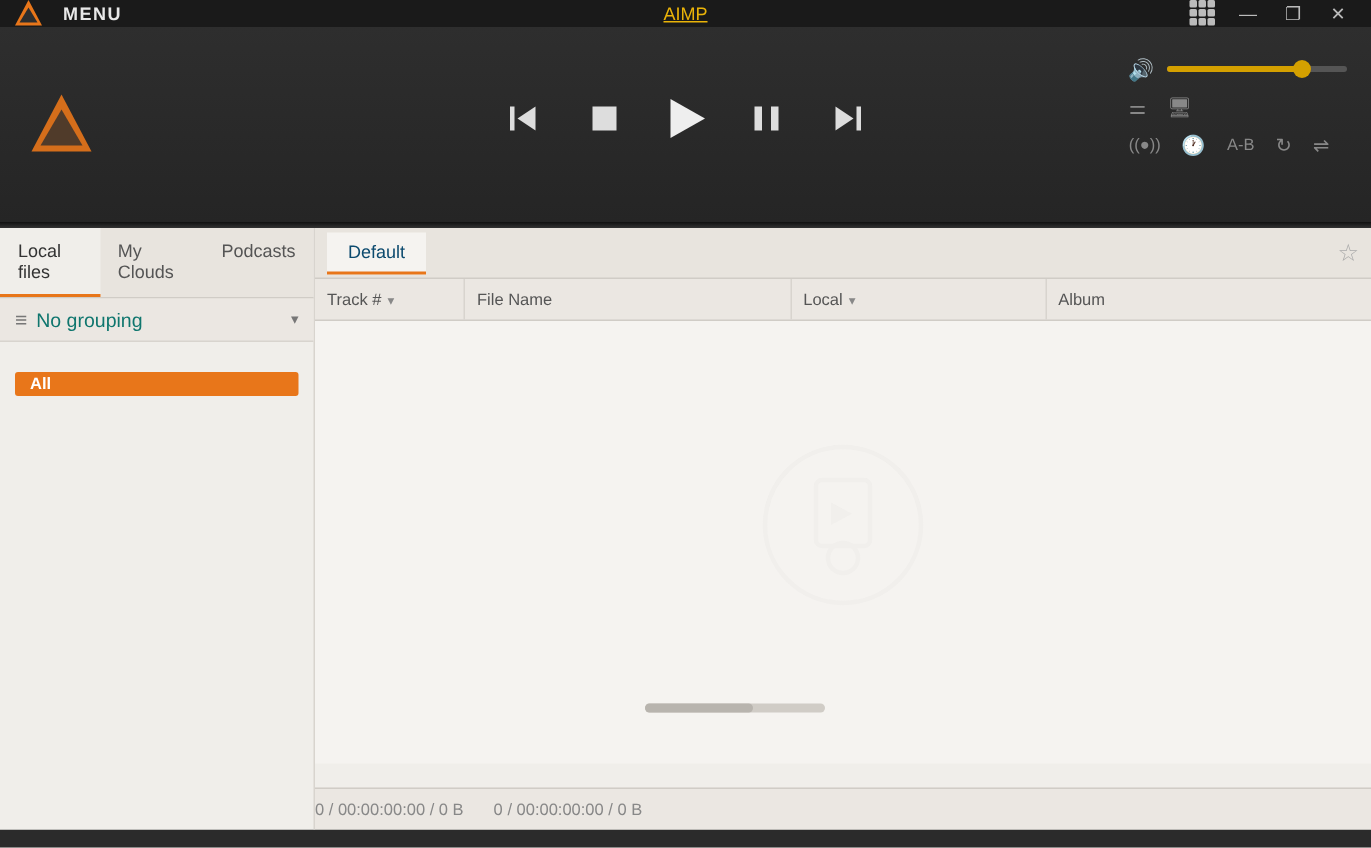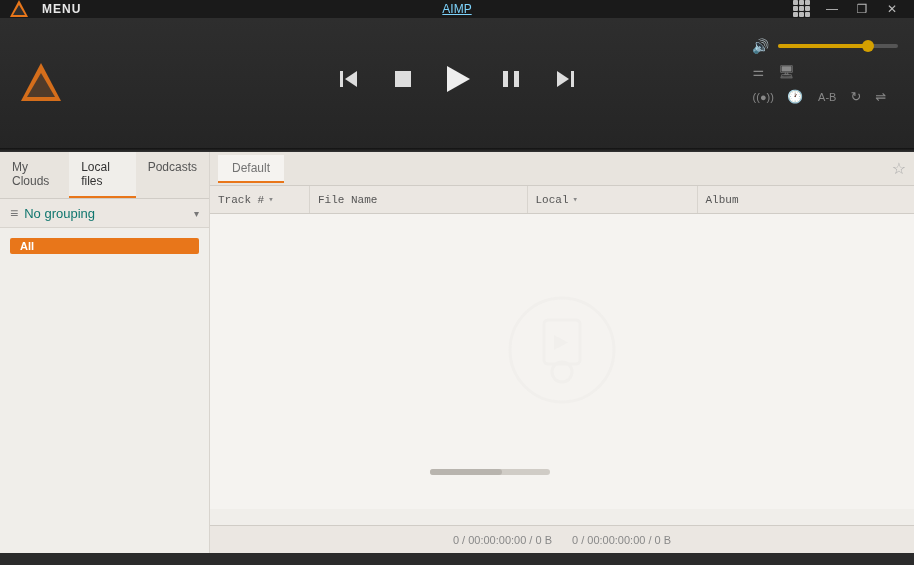--- a/index.html
+++ b/index.html
@@ -36,21 +36,21 @@
     .menu-btn {
       color: #e8e8e8;
       font-size: 12px;
       font-weight: bold;
       letter-spacing: 1px;
       cursor: pointer;
       padding: 2px 6px;
       border-radius: 2px;
     }
     .title-center {
-      color: #7dd3fc;
+      color: #eab308;
       font-size: 12px;
       position: absolute;
       left: 50%;
       transform: translateX(-50%);
       text-decoration: underline;
     }
     .title-bar-right {
       display: flex;
       align-items: center;
       gap: 2px;
@@ -230,21 +230,21 @@
     .grouping-text {
       font-size: 13px;
       color: #0f766e;
       flex: 1;
     }
     .grouping-arrow {
       color: #777;
       font-size: 10px;
     }
     .all-badge {
-      margin: 10px 10px;
+      margin: 20px 10px;
       background: #e8761a;
       color: white;
       font-size: 11px;
       font-weight: bold;
       padding: 2px 10px;
       border-radius: 2px;
       display: inline-block;
     }
     .left-list {
       flex: 1;
@@ -267,41 +267,40 @@
       gap: 4px;
     }
     .playlist-tab {
       padding: 6px 14px;
       font-size: 12px;
       color: #555;
       cursor: pointer;
       border-bottom: 2px solid transparent;
     }
     .playlist-tab.active {
-      color: #737373;
+      color: #0c4a6e;
       background: #f5f3f0;
       border-bottom: 2px solid #e8761a;
     }
     .playlist-tab-spacer { flex: 1; }
     .star-btn {
       color: #aaa;
       font-size: 16px;
       cursor: pointer;
     }
 
     
     .track-header {
       display: flex;
       align-items: center;
       background: #ebe7e2;
       border-bottom: 1px solid #d0ccc6;
       height: 28px;
       font-size: 11px;
       color: #555;
-      font-family: Liberation Mono, monospace;
     }
     .th-col {
       padding: 0 8px;
       display: flex;
       align-items: center;
       gap: 4px;
       height: 100%;
       border-right: 1px solid #d8d4ce;
     }
     .th-col:last-child { border-right: none; }
@@ -332,21 +331,20 @@
       justify-content: center;
     }
 
     
     .track-status-bar {
       height: 28px;
       background: #ebe7e2;
       border-top: 1px solid #d0ccc6;
       display: flex;
       align-items: center;
-      justify-content: center;
       font-size: 11px;
       color: #888;
       gap: 20px;
       margin-top: 16px;
     }
     .horizontal-scroll {
       width: 120px;
       height: 6px;
       background: #d0ccc6;
       border-radius: 3px;
@@ -456,22 +454,22 @@
     </div>
   </div>
 </div>
 
 <div class="divider-line"></div>
 
 <div class="main-content">
 
   <div class="left-panel">
     <div class="tabs-row">
+      <div class="tab active">Local files</div>
       <div class="tab">My Clouds</div>
-      <div class="tab active">Local files</div>
       <div class="tab">Podcasts</div>
     </div>
     <div class="grouping-row">
       <span class="hamburger-icon">≡</span>
       <span class="grouping-text">No grouping</span>
       <span class="grouping-arrow">▾</span>
     </div>
     <div class="all-badge">All</div>
     <div class="left-list"></div>
   </div>

